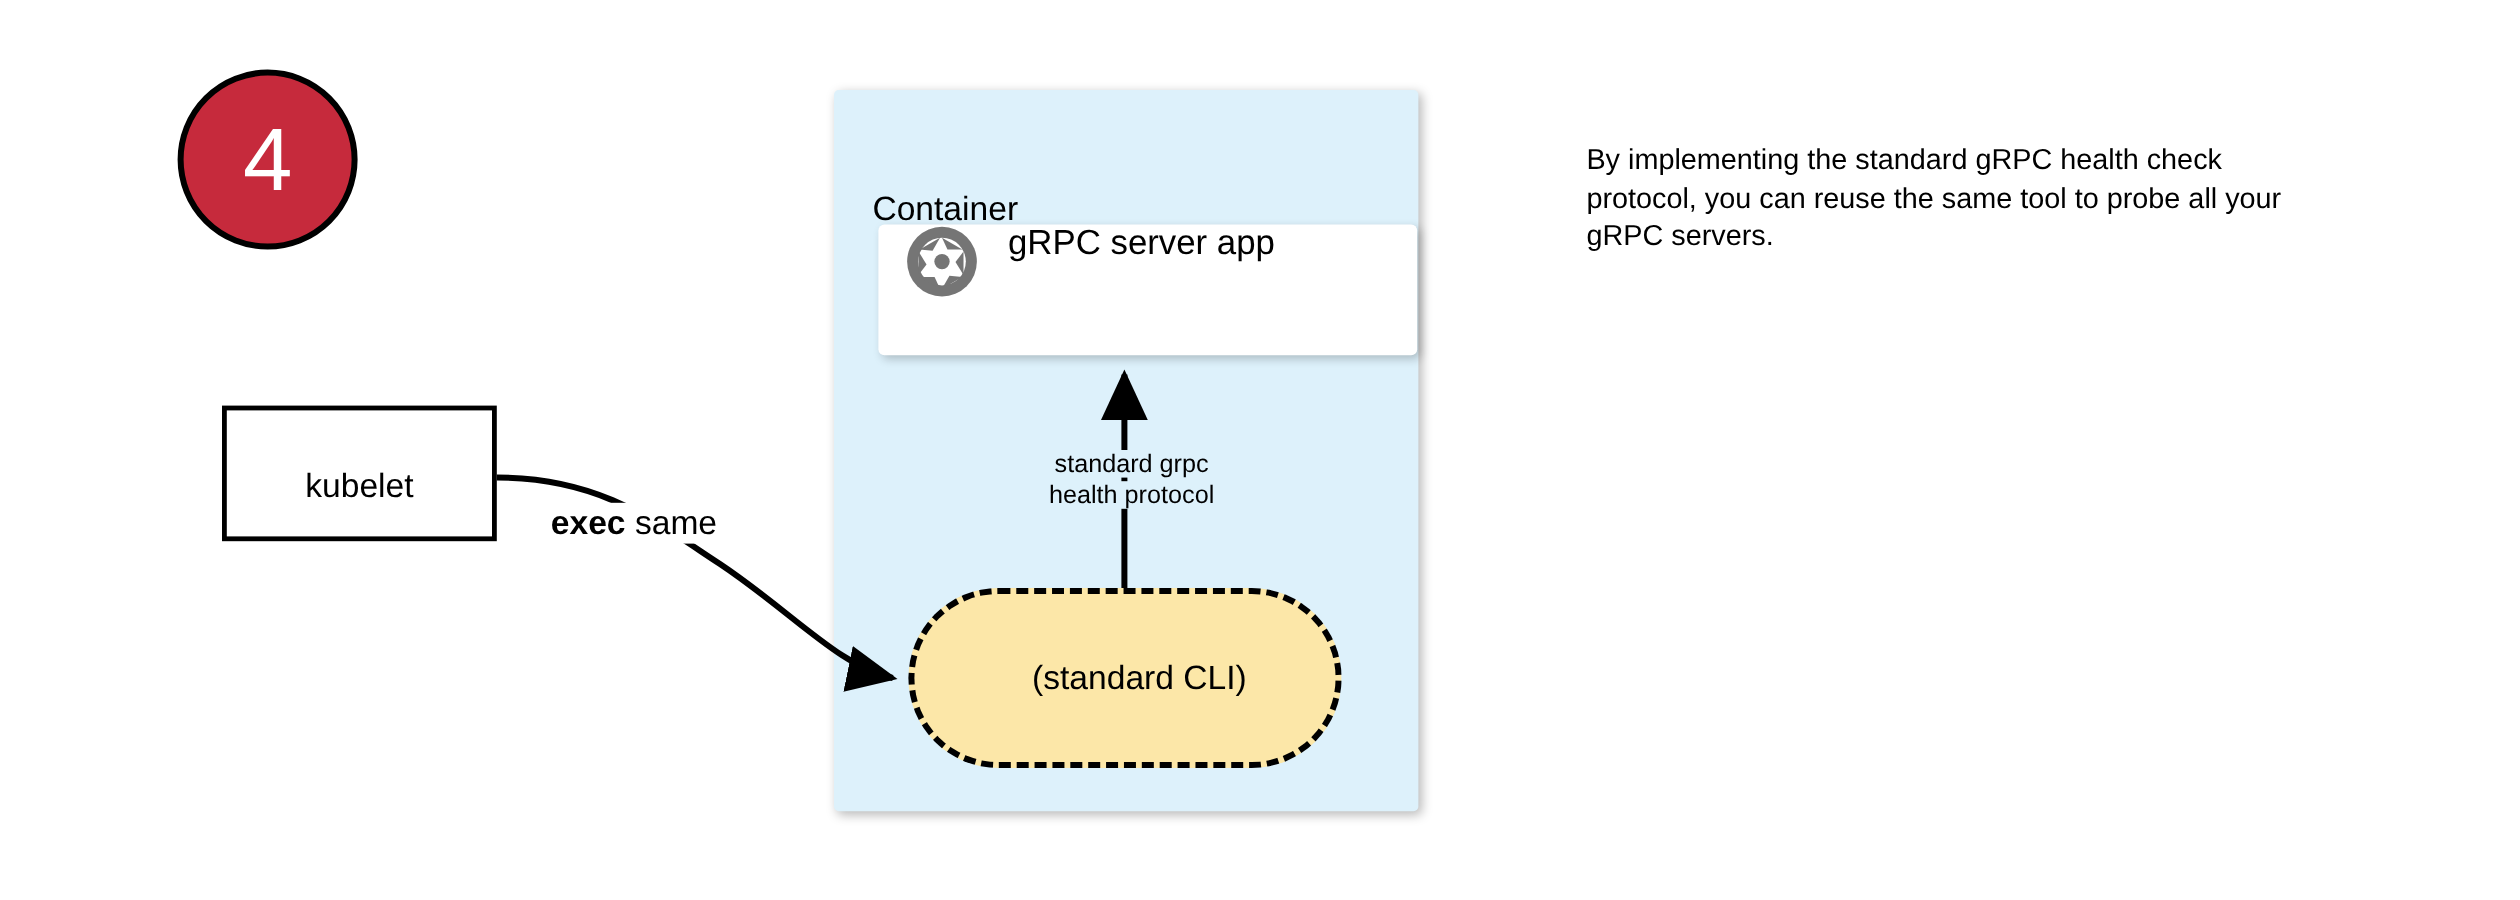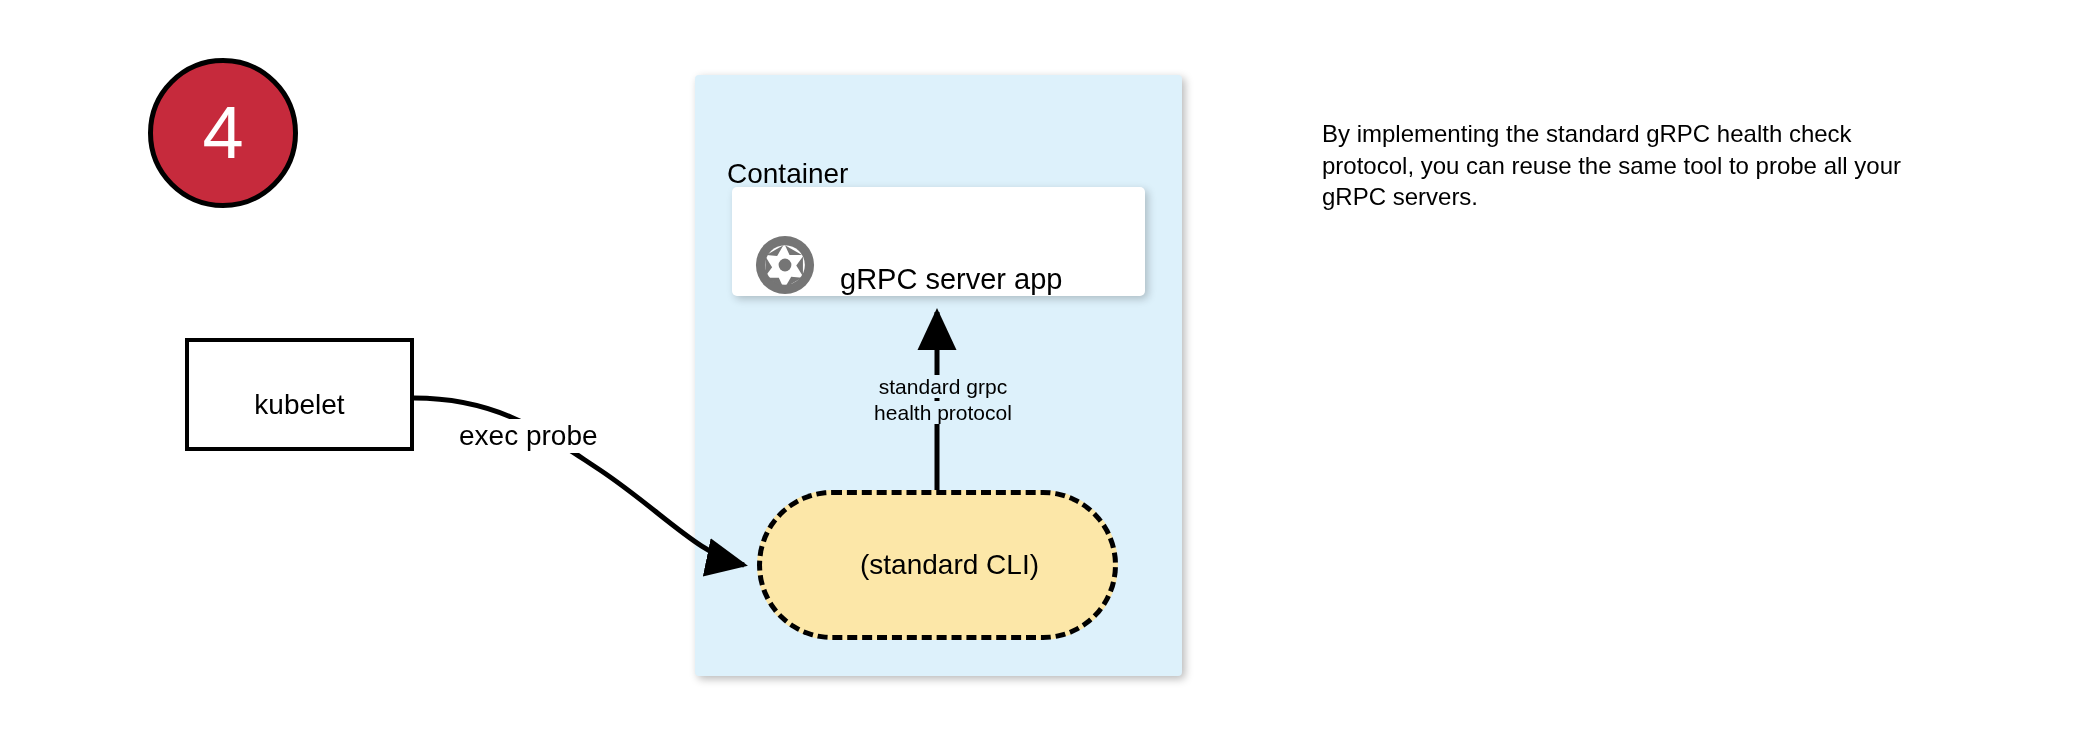--- a/index.html
+++ b/index.html
@@ -71,21 +71,21 @@
     position: absolute;
     left: 455px;
     top: 419px;
     font-size: 28px;
     color: #000000;
     background: #ffffff;
     padding: 1px 4px;
     white-space: nowrap;
     z-index: 6;
   }
-  .exec-probe-label .bold { font-weight: normal; }
+  .exec-probe-label .bold { font-weight: bold; }
 
   
   .container-panel {
     position: absolute;
     left: 695px;
     top: 75px;
     width: 487px;
     height: 601px;
     background: #ddf1fb;
     border-radius: 4px;
@@ -98,27 +98,27 @@
     font-size: 28px;
     color: #000000;
     margin-top: 48px;
   }
 
   
   .server-card {
     position: absolute;
     left: 732px;
     top: 187px;
-    width: 413px;
+    width: 449px;
     height: 109px;
     background: #ffffff;
     border-radius: 5px;
     box-shadow: 3px 3px 8px rgba(0,0,0,0.22);
     display: flex;
-    align-items: flex-end;
+    align-items: flex-start;
     z-index: 4;
   }
   .aperture-icon {
     margin-left: 22px;
     width: 62px;
     height: 62px;
     flex: 0 0 auto;
   }
   .server-card-label {
     margin-left: 24px;
@@ -237,21 +237,21 @@
         <path d="M0,0.6 L8.4,4.5 L0,8.4 Z" fill="#000000"></path>
       </marker>
     </defs>
 
     <path d="M 414 398 C 500 398, 545 434, 600 470 C 660 510, 700 556, 744 565" fill="none" stroke="#000000" stroke-width="5" marker-end="url(#arrowhead)"></path>
 
     <path d="M 937 490 L 937 312" fill="none" stroke="#000000" stroke-width="5" marker-end="url(#arrowhead)"></path>
   </svg>
 
   <div class="exec-probe-label">
-    <span class="bold">exec</span><span> probe</span>
+    <span class="bold">exec</span><span> same</span>
   </div>
 
   <div class="protocol-label">
     <span>standard grpc</span><br>
     <span>health protocol</span>
   </div>
 
   <div class="caption">By implementing the standard gRPC health check protocol, you can reuse the same tool to probe all your gRPC servers.</div>
 
 </div>

